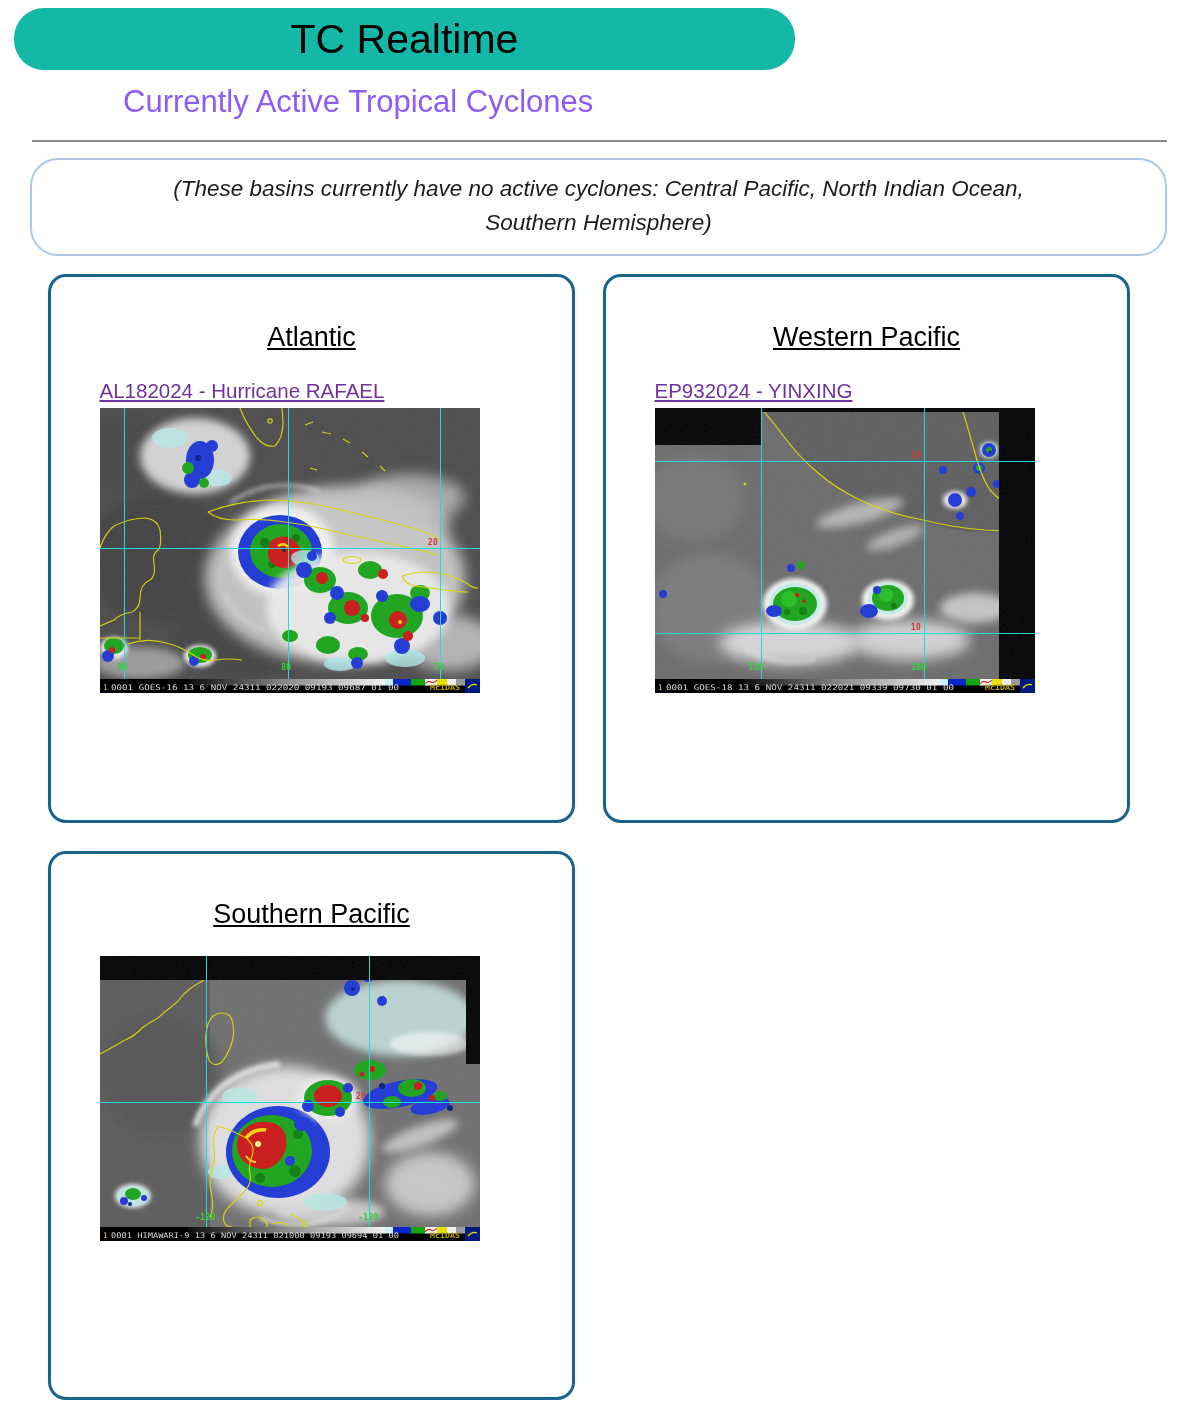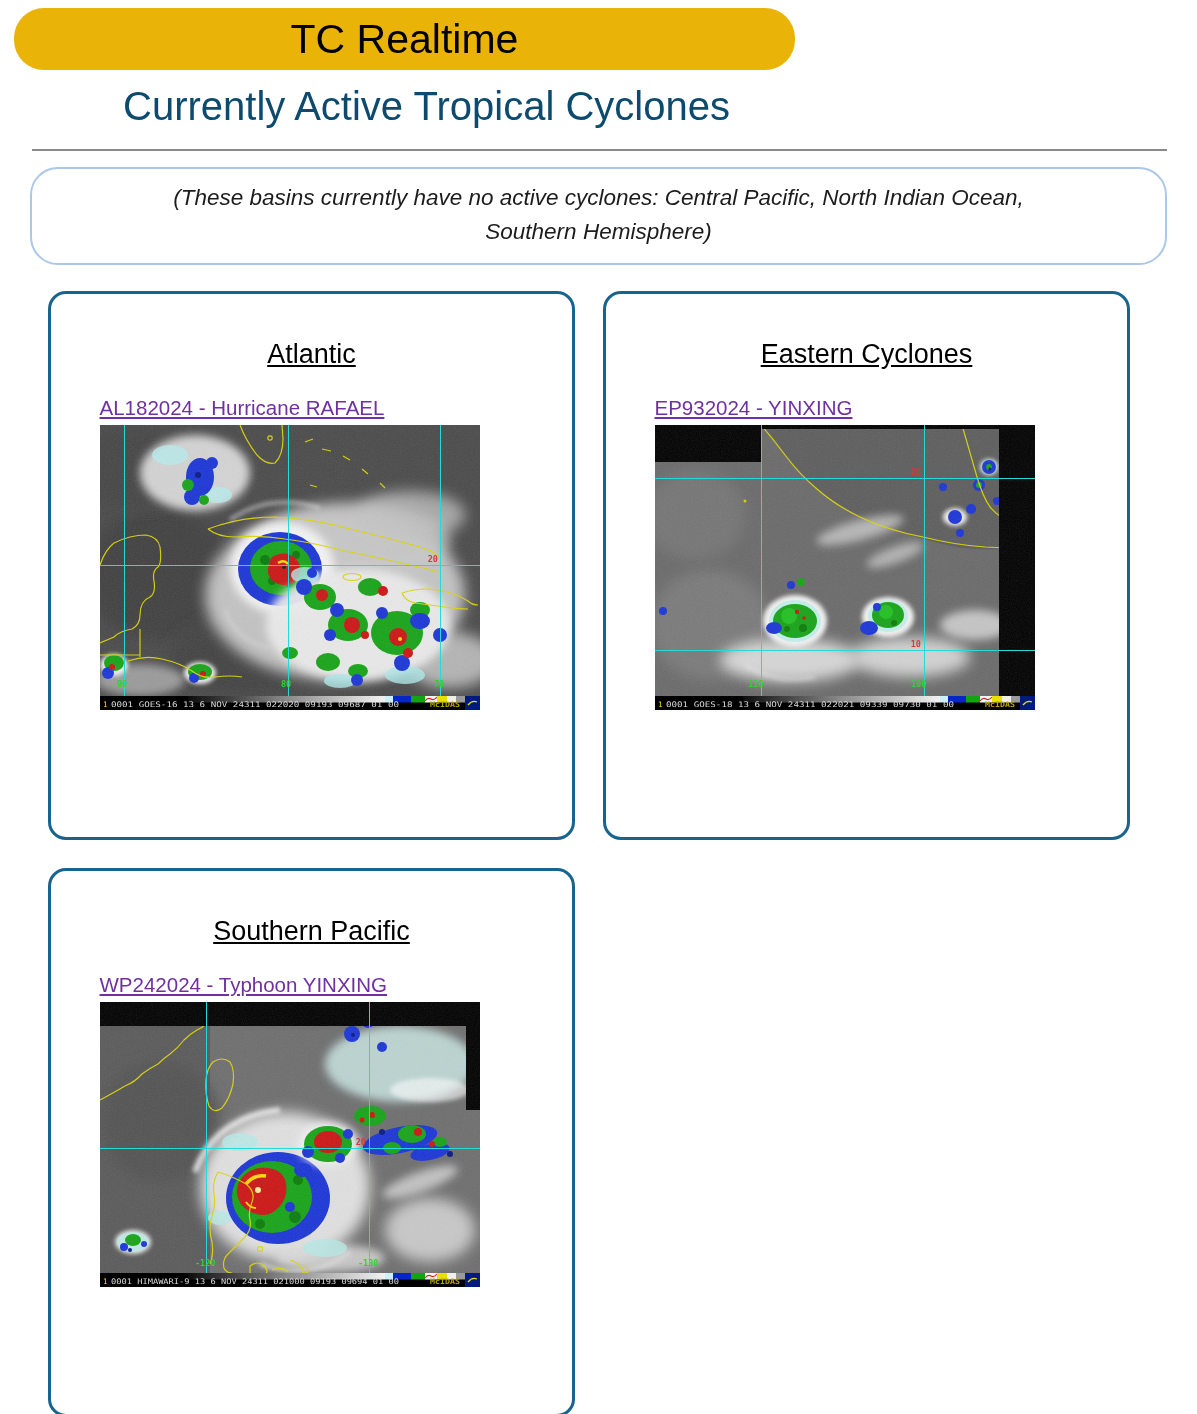--- a/index.html
+++ b/index.html
@@ -1,23 +1,23 @@
 <!DOCTYPE html>
 <html><head>
 <meta charset="utf-8">
 <style>
   html,body{margin:0;padding:0;background:#fff;}
   body{width:1197px;font-family:"Liberation Sans",sans-serif;color:#111;}
-  .title-pill{margin:8px 0 0 14px;width:781px;height:62px;background:#eab308;border-radius:30px;
+  .title-pill{margin:8px 0 0 14px;width:781px;height:62px;background:#14b8a6;border-radius:30px;
     display:flex;align-items:center;justify-content:center;font-size:41px;color:#000;}
-  .subtitle{margin:14px 0 0 123px;font-size:40px;color:#0c4a6e;}
+  .subtitle{margin:14px 0 0 123px;font-size:31px;color:#8b5cf6;}
   hr.divider{margin:20px 30px 0 32px;border:none;border-top:2px solid #8a8a8a;}
   .notice-box{margin:16px 30px 0 30px;border:2px solid #abc8e8;border-radius:28px;
     padding:12px 97px 14px;text-align:center;font-style:italic;font-size:22.5px;line-height:1.5;color:#1c1c1c;}
-  .cards{margin:26px 0 0 48px;display:grid;grid-template-columns:527px 527px;column-gap:37px;row-gap:35px;gap:28px;}
+  .cards{margin:18px 0 0 48px;display:grid;grid-template-columns:527px 527px;column-gap:37px;row-gap:35px;gap:28px;}
   .basin-card{border:3px solid #17648f;border-radius:18px;height:549px;box-sizing:border-box;background:#fff;}
   .basin-title{text-align:center;margin-top:45px;font-size:27px;color:#000;text-decoration:underline;}
   .card-content{width:424px;margin:26px auto 0;}
   .storm-link{display:inline-block;font-size:20.5px;color:#7030a0;text-decoration:underline;margin-bottom:5px;}
   svg.sat{display:block;width:380px;height:285px;background:#000;}
   .cap{font-family:"DejaVu Sans Mono",monospace;font-size:7.6px;fill:#d9d9d9;}
   .frame{fill:#ffd900;}
   .brand{fill:#b8a400;font-weight:bold;}
   .glabel{font-family:"DejaVu Sans Mono",monospace;font-size:8.5px;fill:#2bd32b;font-weight:bold;}
   .rlabel{font-family:"DejaVu Sans Mono",monospace;font-size:8.5px;fill:#d43333;font-weight:bold;}
@@ -186,21 +186,21 @@
           <path d="M368,280 q4,-5 9,-3" stroke="#e8e000" fill="none" stroke-width="1.3"></path>
           <text class="cap frame" x="3" y="281.5">1</text>
           <text class="cap" x="11" y="281.5" textLength="288" lengthAdjust="spacingAndGlyphs">0001 GOES-16    13  6 NOV 24311 022020 09193 09687 01 00</text>
           <text class="cap brand" x="330" y="281.5" textLength="30" lengthAdjust="spacingAndGlyphs">McIDAS</text>
         </g>
       </svg>
     </div>
   </div>
 
   <div class="basin-card">
-    <div class="basin-title">Eastern Cyclones</div>
+    <div class="basin-title">Western Pacific</div>
     <div class="card-content">
       <a class="storm-link" href="#">EP932024 - YINXING</a>
       <svg class="sat" viewBox="0 0 380 285">
         <g>
           <rect x="0" y="0" width="380" height="271" fill="#6a6a6a"></rect>
           <ellipse cx="55" cy="200" rx="60" ry="55" fill="#7a7a7a" filter="url(#b7)"></ellipse>
           <ellipse cx="40" cy="90" rx="50" ry="45" fill="#787878" opacity="0.8" filter="url(#b7)"></ellipse>
           <path d="M106,0 L380,0 L380,120 Q340,128 300,122 Q255,112 215,96 Q175,78 150,52 Q130,30 118,12 Q112,6 106,0 Z" fill="#5d5d5d"></path>
         </g>
         <g>
@@ -286,21 +286,20 @@
           <text class="cap" x="11" y="281.5" textLength="288" lengthAdjust="spacingAndGlyphs">0001 GOES-18    13  6 NOV 24311 022021 09339 09730 01 00</text>
           <text class="cap brand" x="330" y="281.5" textLength="30" lengthAdjust="spacingAndGlyphs">McIDAS</text>
         </g>
       </svg>
     </div>
   </div>
 
   <div class="basin-card">
     <div class="basin-title">Southern Pacific</div>
     <div class="card-content">
-      <a class="storm-link" href="#">WP242024 - Typhoon YINXING</a>
       <svg class="sat" viewBox="0 0 380 285">
         <g>
           <rect x="0" y="0" width="380" height="271" fill="#6e6e6e"></rect>
           <path d="M0,24 L110,24 L110,271 L0,271 Z" fill="#585858" opacity="0.9"></path>
           <ellipse cx="60" cy="120" rx="60" ry="60" fill="#525252" filter="url(#b7)"></ellipse>
         </g>
         <g>
           <ellipse cx="185" cy="185" rx="85" ry="75" fill="#ededed" opacity="0.9" filter="url(#b7)"></ellipse>
           <path d="M95,170 q20,-55 85,-62" stroke="#f5f5f5" stroke-width="6" fill="none" opacity="0.8" filter="url(#b2)"></path>
           <path d="M250,250 q-40,30 -90,12" stroke="#e8e8e8" stroke-width="5" fill="none" opacity="0.7" filter="url(#b2)"></path>

